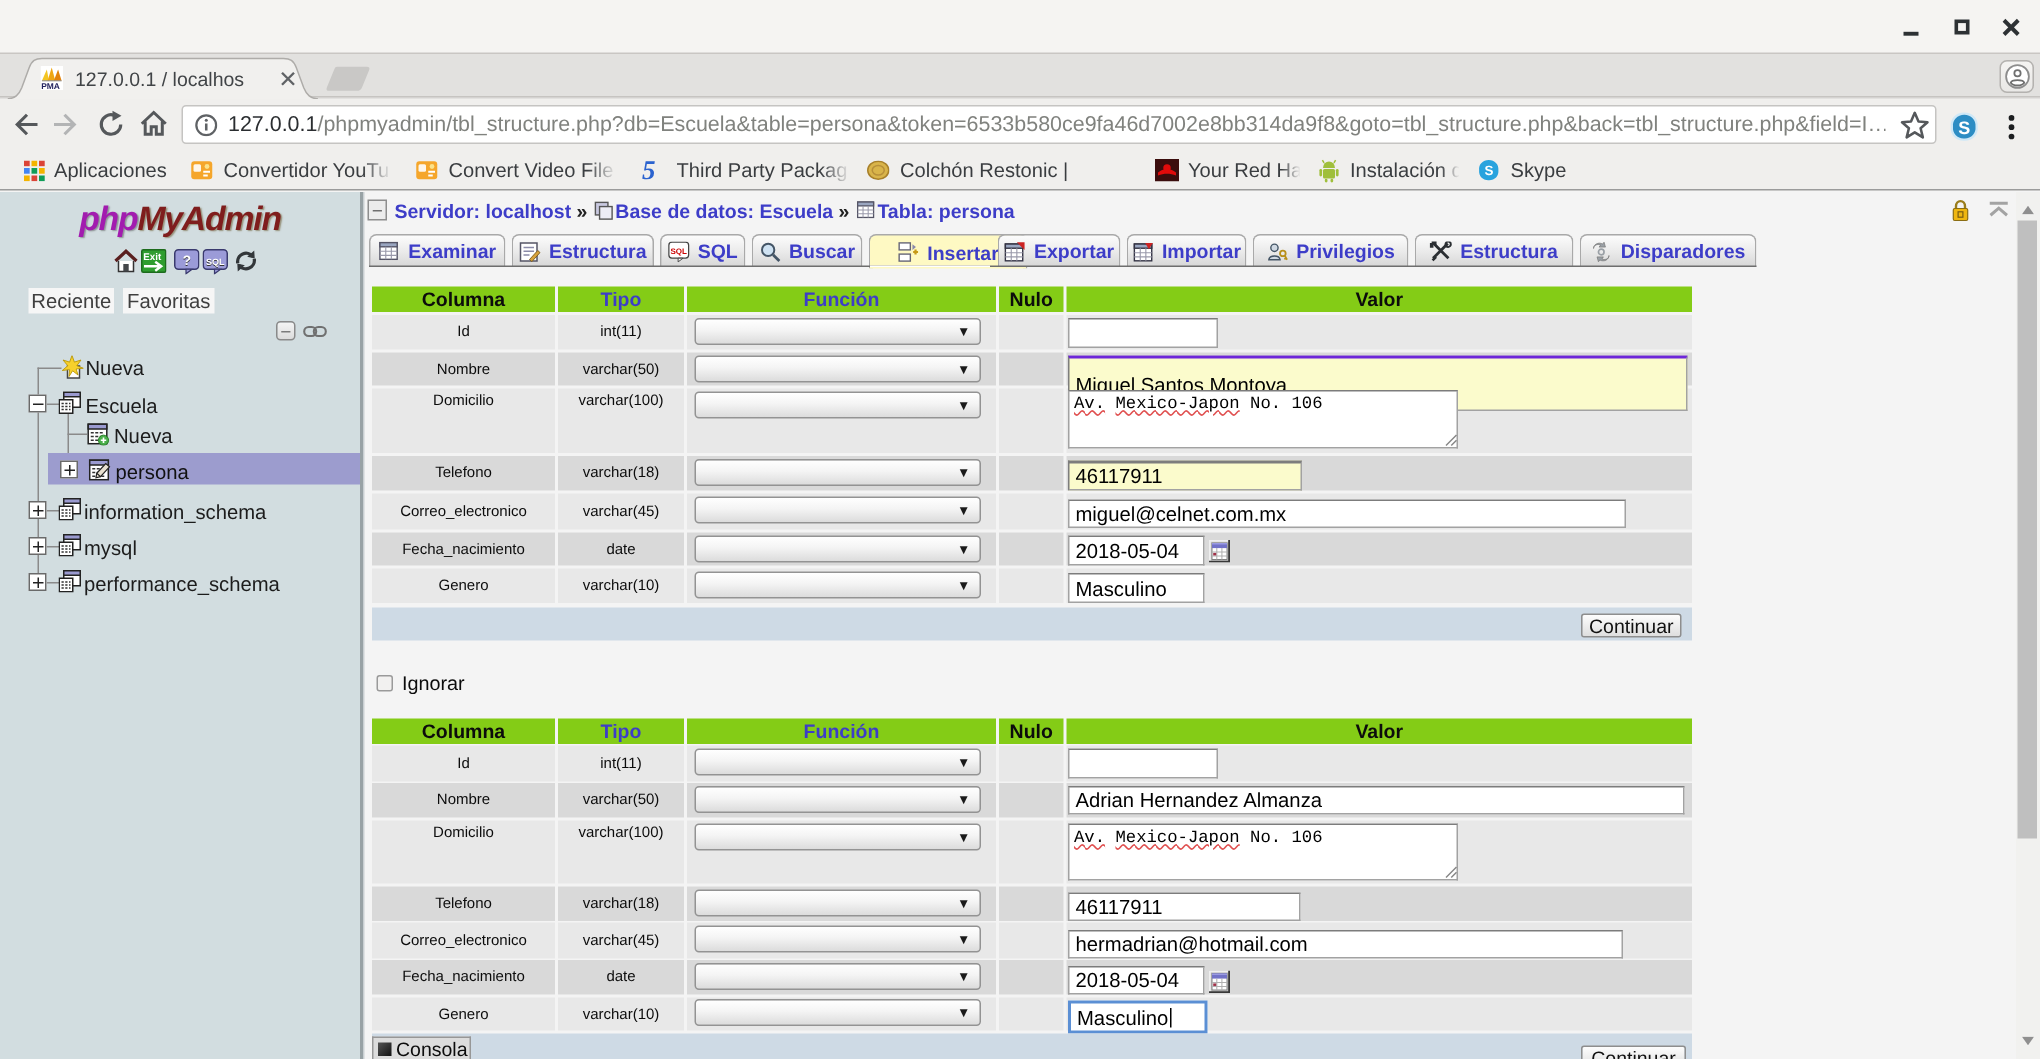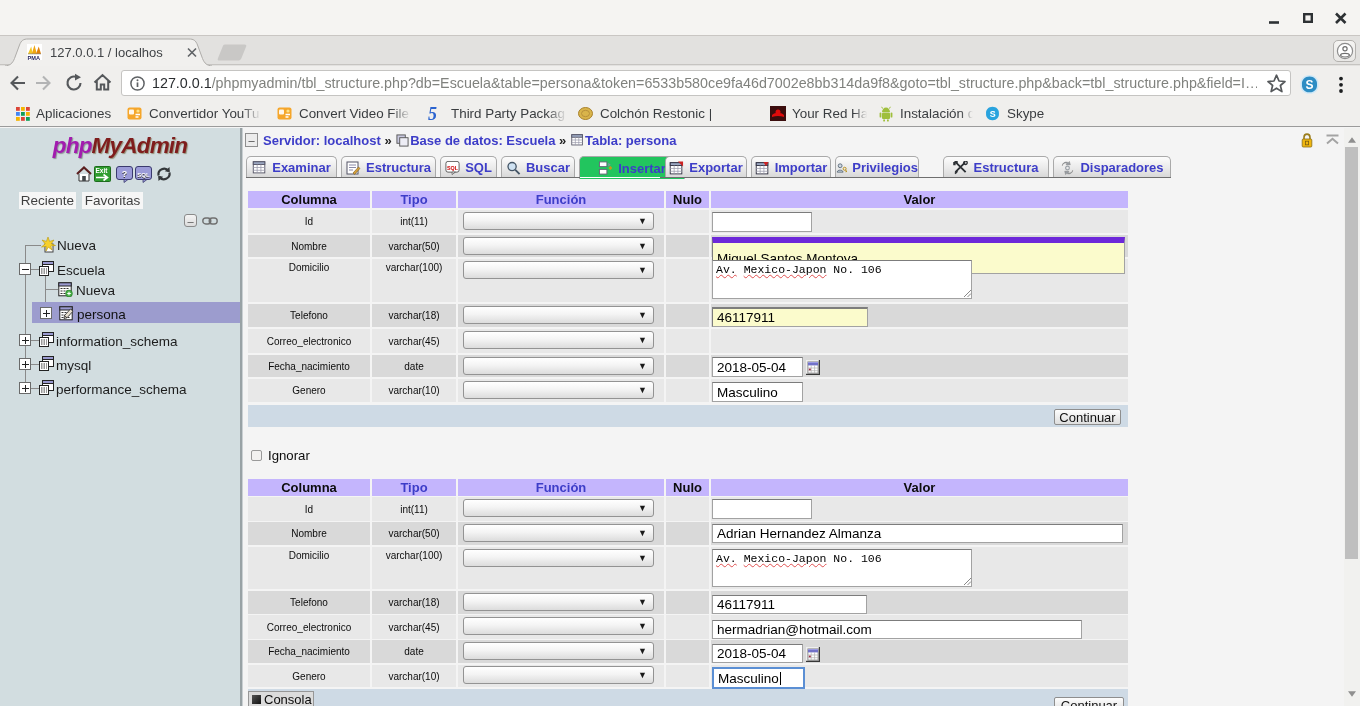--- a/index.html
+++ b/index.html
@@ -3,21 +3,21 @@
 *{margin:0;padding:0;box-sizing:border-box}
 html,body{width:1360px;height:706px;overflow:hidden}
 #root{position:relative;width:1360px;height:706px;font-family:"Liberation Sans",sans-serif;background:#F4F4F4;overflow:hidden}
 .a{position:absolute}
 .ct{display:flex;align-items:center;justify-content:center}
 .cl{display:flex;align-items:center}
 .sel{background:linear-gradient(180deg,#ffffff 0%,#f4f4f4 45%,#dcdcdc 100%);border:1px solid #939393;border-radius:3px}
 .sel:after{content:"▼";position:absolute;right:6px;top:50%;transform:translateY(-50%);font-size:9px;color:#1a1a1a}
 .inp{background:#fff;border:1px solid #a2a2a2;border-top-color:#7c7c7c;font-size:13.5px;color:#000;display:flex;align-items:center;padding-left:4px;white-space:nowrap;overflow:hidden}
 .ylw{background:#FBFBCC}
-.hcell{background:#c4b5fd;font-weight:bold;font-size:13px;color:#0c0c0c}
+.hcell{background:#84cc16;font-weight:bold;font-size:13px;color:#0c0c0c}
 .rL{background:#E8E8E8}.rD{background:#D9D9D9}
 .cell{font-size:10px;color:#0c0c0c}
 .tabP{position:absolute;top:156px;height:22px;border:1px solid #a9a9a9;border-bottom:none;border-radius:5px 5px 0 0;background:linear-gradient(180deg,#fcfcfc 0%,#e9e9e9 55%,#d6d6d6 100%);display:flex;align-items:center;justify-content:center;gap:5px;font-weight:bold;font-size:13px;color:#3d3dc8}
 .fade{-webkit-mask-image:linear-gradient(90deg,#000 83%,transparent 100%)}
 .bmt{font-size:13.4px;color:#3a3d40;white-space:nowrap;overflow:hidden}
 .sq{text-decoration:underline;text-decoration-style:wavy;text-decoration-color:#e05050;text-decoration-thickness:0.8px;text-underline-offset:1px}
 </style></head><body>
 <div id="root">
 <div class="a" style="left:0;top:0;width:1360px;height:36px;background:#F5F4F2;border-bottom:1px solid #C9C6C3"></div>
 <svg class="a" style="left:1262px;top:10px" width="92" height="20" viewBox="0 0 92 20">
@@ -296,21 +296,21 @@
       </svg>
       <span>SQL</span>
     </div>
 <div class="tabP" style="left:501px;width:74px;">
       <svg width="15" height="14" viewBox="0 0 15 15">
         <circle cx="6" cy="6" r="4.4" fill="#cfe2f2" stroke="#456" stroke-width="1.4"></circle>
         <path d="M9.5 9.5 L14 14" stroke="#456" stroke-width="2"></path>
       </svg>
       <span>Buscar</span>
     </div>
-<div class="tabP" style="left:579px;width:106px;background:#22c55e;height:23px;">
+<div class="tabP" style="left:579px;width:106px;background:#fef9c3;height:23px;">
       <svg width="15" height="14" viewBox="0 0 15 15">
         <rect x="1" y="1" width="8" height="5" fill="#fff" stroke="#667"></rect>
         <rect x="1" y="9" width="8" height="5" fill="#fff" stroke="#667"></rect>
         <path d="M11 7.5 H14.5 M12.7 5.7 V9.3" stroke="#C79A18" stroke-width="1.6"></path>
         <path d="M10.5 2 L13 4 L10.5 6" fill="#88a"></path>
       </svg>
       <span>Insertar</span>
     </div>
 <div class="tabP" style="left:665px;width:82px;">
       <svg width="15" height="14" viewBox="0 0 15 15">
@@ -323,21 +323,21 @@
     </div>
 <div class="tabP" style="left:751px;width:80px;">
       <svg width="15" height="14" viewBox="0 0 15 15">
         <rect x="0.8" y="1.8" width="12.4" height="12" fill="#fff" stroke="#334"></rect>
         <rect x="0.8" y="1.8" width="12.4" height="3" fill="#9aa6c0" stroke="#334"></rect>
         <path d="M0.8 8 H13.2 M0.8 11 H13.2 M5 4.8 V13.8 M9 4.8 V13.8" stroke="#99a" stroke-width=".8"></path>
         <path d="M8.5 1 L14 1 L11.2 5.5 Z" fill="#cc2222"></path>
       </svg>
       <span>Importar</span>
     </div>
-<div class="tabP" style="left:835px;width:84px;">
+<div class="tabP" style="left:835px;width:104px;">
       <svg width="15" height="14" viewBox="0 0 15 15">
         <circle cx="5.5" cy="4.5" r="2.6" fill="#cfd8e2" stroke="#456"></circle>
         <path d="M1.5 13 C2 9.5 9 9.5 9.5 13 Z" fill="#cfd8e2" stroke="#456"></path>
         <circle cx="11.5" cy="8.5" r="2" fill="none" stroke="#B8901c" stroke-width="1.3"></circle>
         <path d="M12.8 10 L14.5 13 M13.8 11.8 L12.6 12.6" stroke="#B8901c" stroke-width="1.3"></path>
       </svg>
       <span>Privilegios</span>
     </div>
 <div class="tabP" style="left:943px;width:106px;">
       <svg width="15" height="14" viewBox="0 0 15 15">
@@ -399,26 +399,27 @@
 <div class="a sel" style="left:463px;top:357px;width:191px;height:18px"></div>
 <div class="a rD" style="left:666px;top:355px;width:43px;height:22px"></div>
 <div class="a rD" style="left:711px;top:355px;width:417px;height:22px"></div>
 <div class="a ct cell rL" style="left:248px;top:379px;width:122px;height:23px;">Genero</div>
 <div class="a ct cell rL" style="left:372px;top:379px;width:84px;height:23px;">varchar(10)</div>
 <div class="a rL" style="left:458px;top:379px;width:206px;height:23px"></div>
 <div class="a sel" style="left:463px;top:381px;width:191px;height:18px"></div>
 <div class="a rL" style="left:666px;top:379px;width:43px;height:23px"></div>
 <div class="a rL" style="left:711px;top:379px;width:417px;height:23px"></div>
 <div class="a inp" style="left:712px;top:212px;width:100px;height:20px"></div>
-<div class="a inp ylw" style="left:712px;top:237px;width:413px;height:37px;border-top:6px solid #6d28d9;border-left-color:#7d7d7d">Miguel Santos Montoya</div>
+<div class="a inp ylw" style="left:712px;top:237px;width:413px;height:37px;border-top:2px solid #6d28d9;border-left-color:#7d7d7d">Miguel Santos Montoya</div>
 <div class="a inp" style="left:712px;top:260px;width:260px;height:39px;display:block;white-space:pre;padding:2px 0 0 3px;font-family:'Liberation Mono',monospace;font-size:11.5px"><span class="sq">Av.</span> <span class="sq">Mexico-Japon</span> No. 106</div>
 <svg class="a" style="left:963px;top:289px" width="9" height="9" viewBox="0 0 9 9">
       <path d="M8 1 L1 8 M8 4.5 L4.5 8" stroke="#888" stroke-width="1"></path>
     </svg>
 <div class="a inp ylw" style="left:712px;top:307px;width:156px;height:20px;border-top:2px solid #7d7d7d;border-left-color:#7d7d7d">46117911</div>
+<div class="a inp" style="left:712px;top:333px;width:372px;height:19px">miguel@celnet.com.mx</div>
 <div class="a inp" style="left:712px;top:357px;width:91px;height:20px">2018-05-04</div>
 <svg class="a" style="left:806px;top:360px" width="14" height="15" viewBox="0 0 14 15">
       <rect x="0" y="0" width="14" height="15" fill="#c9c9c9"></rect>
       <path d="M0 15 V0 H14 V1.2 H1.2 V15 Z" fill="#efefef"></path>
       <path d="M14 0 V15 H0 V13.8 H12.8 V0 Z" fill="#383838"></path>
       <rect x="2" y="2" width="10" height="11" fill="#fff" stroke="#777" stroke-width=".6"></rect>
       <rect x="2" y="2" width="10" height="3.4" fill="#7272c8"></rect>
       <path d="M2 2 H12 V3 H2 Z" fill="#9a9ae2"></path>
       <path d="M2 8 H12 M2 10.7 H12 M5.2 5.4 V13 M8.6 5.4 V13" stroke="#b0b0b0" stroke-width=".7"></path>
       <rect x="2.8" y="8.6" width="2" height="1.7" fill="#a03048"></rect>

